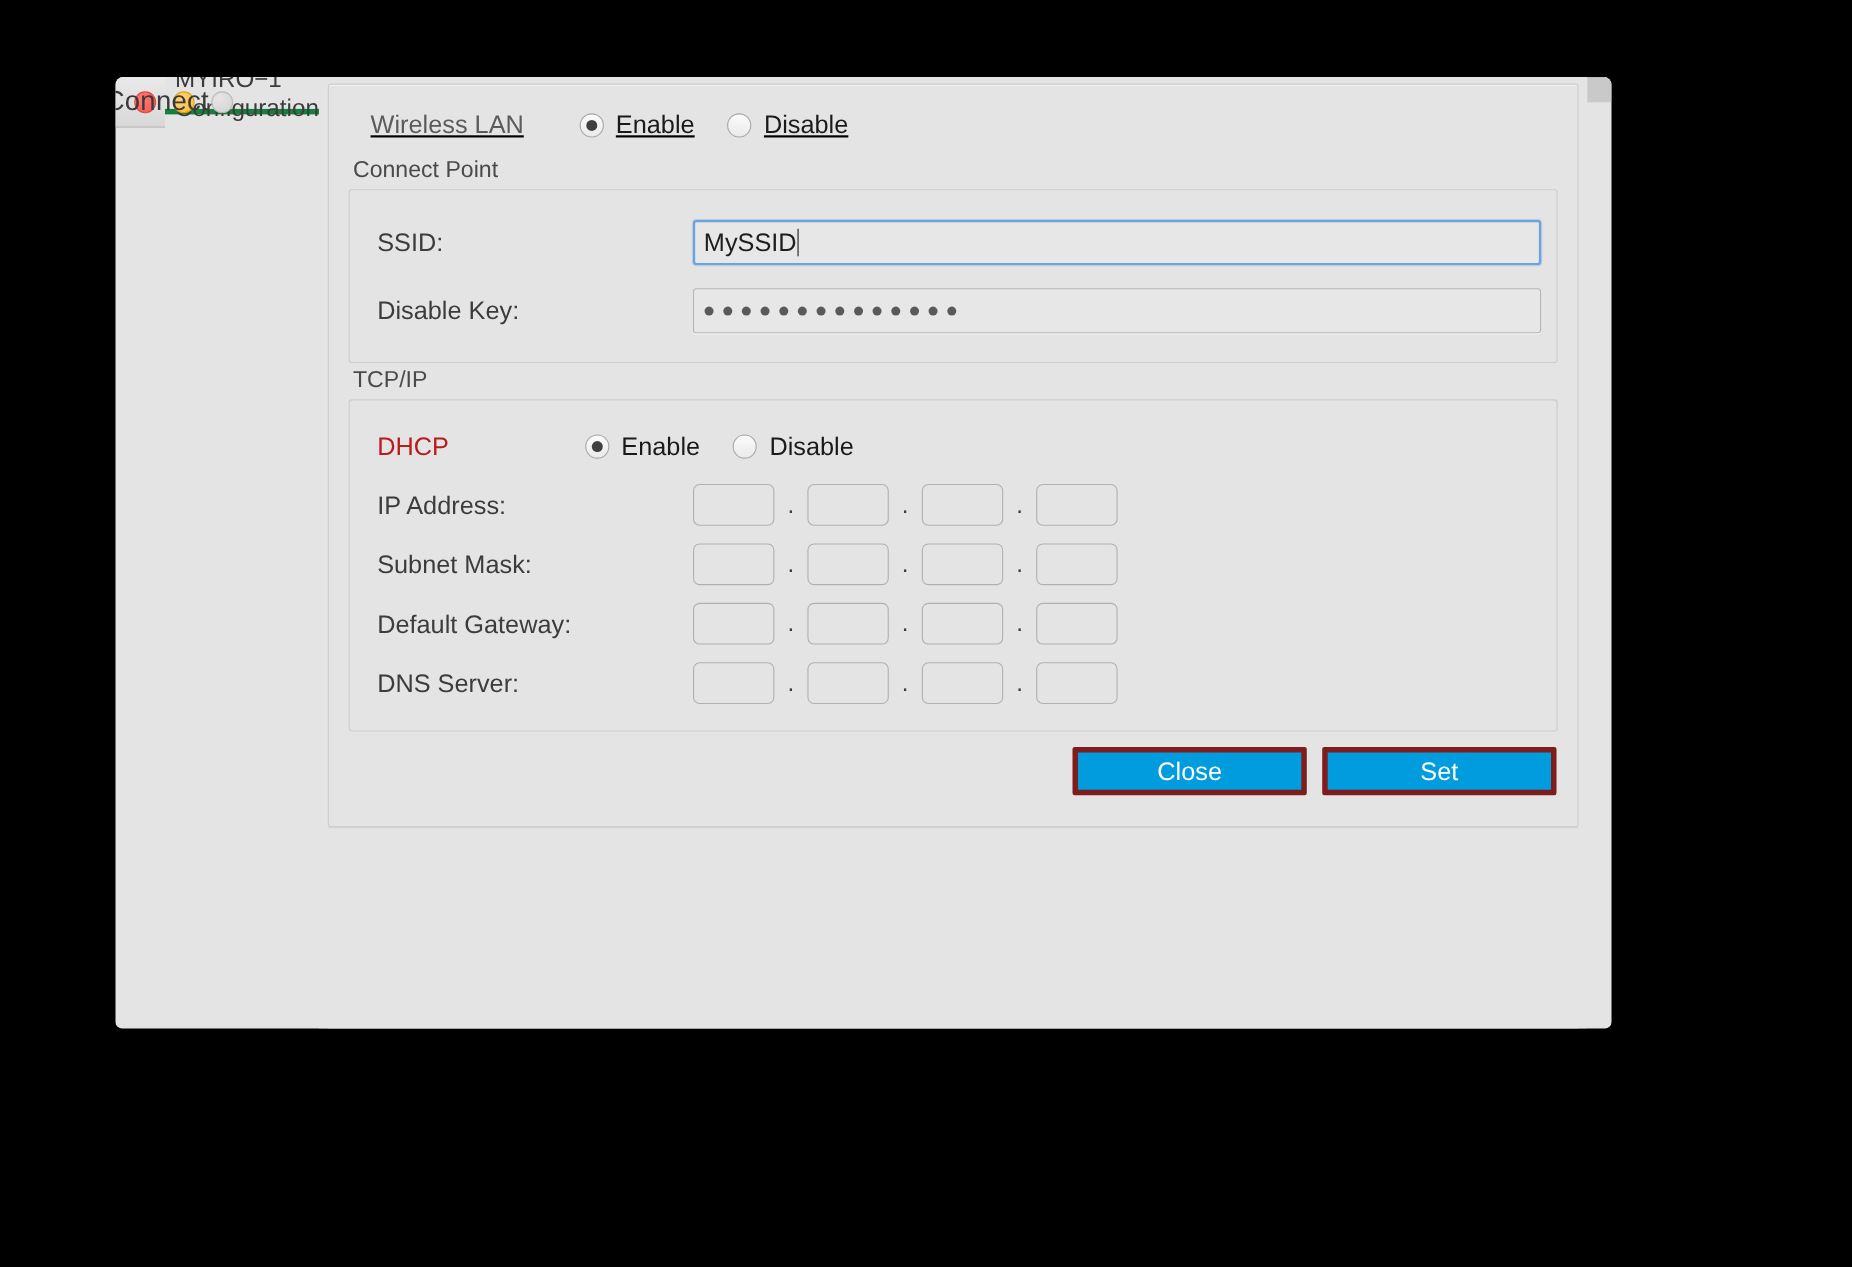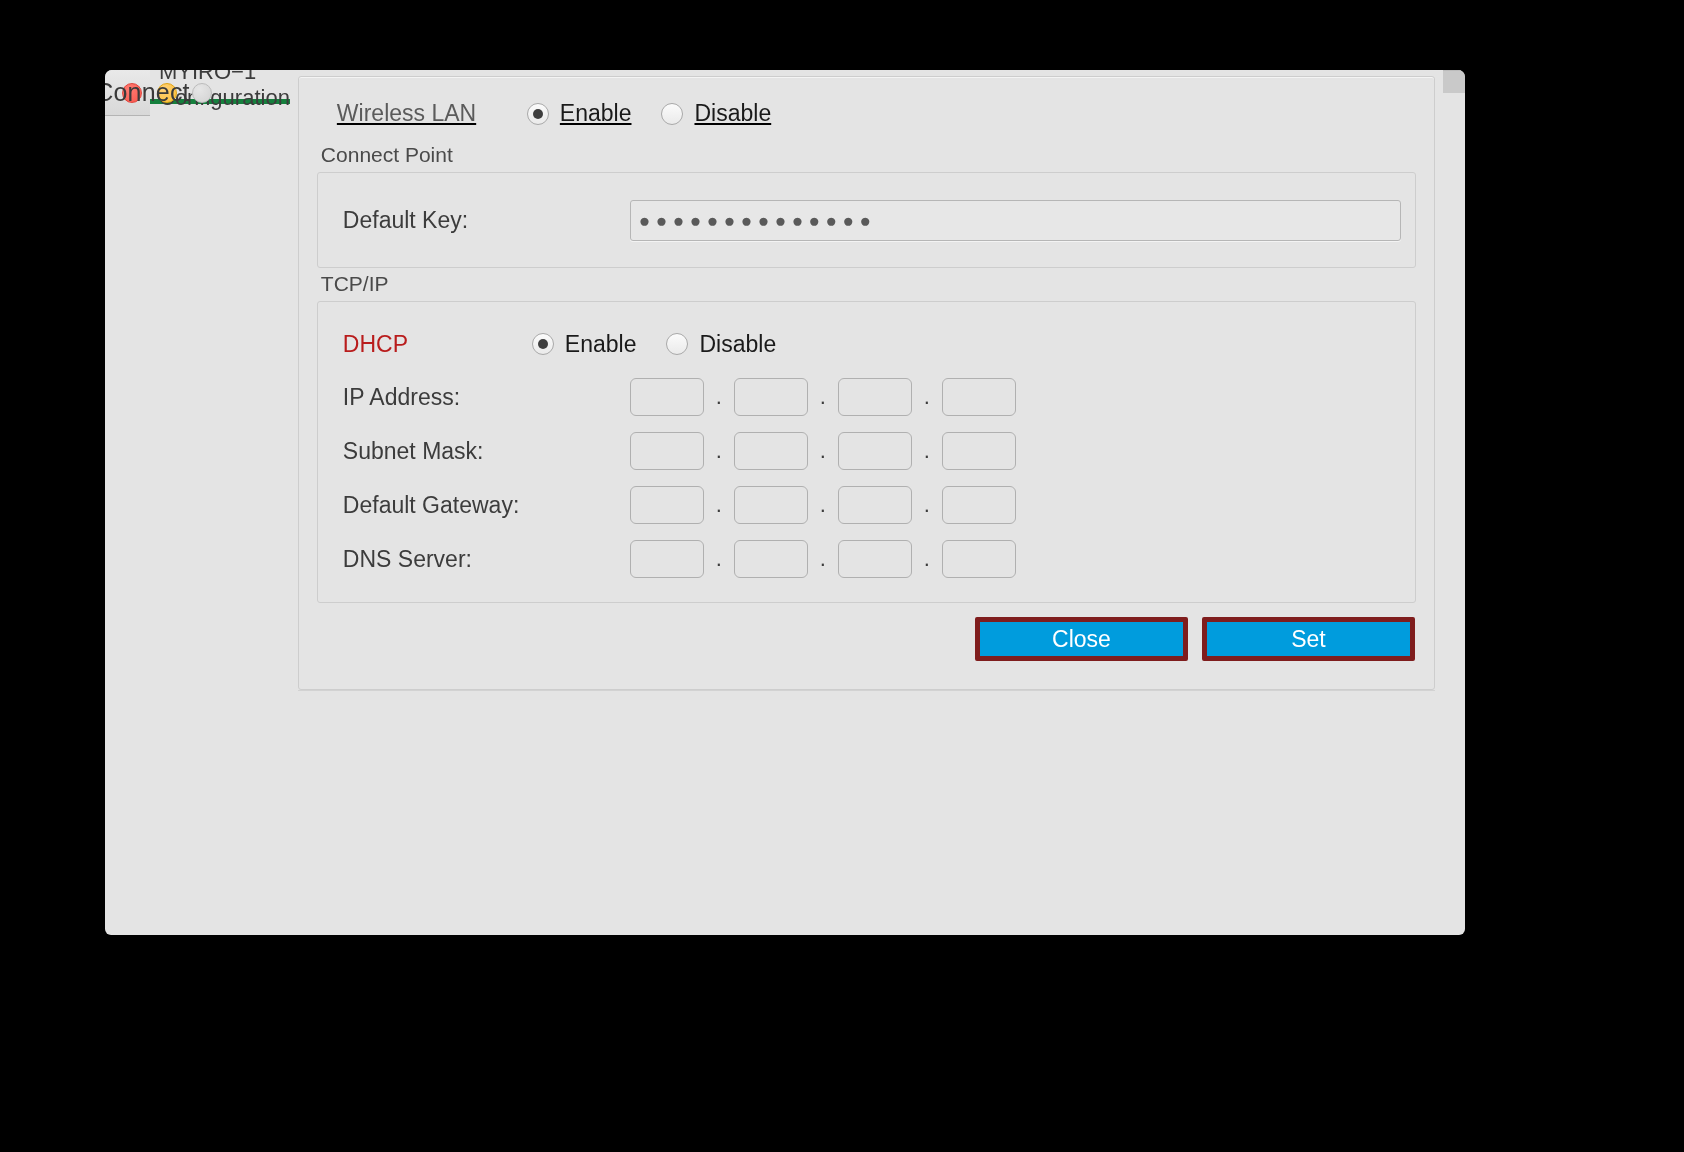--- a/index.html
+++ b/index.html
@@ -177,23 +177,30 @@
             <span class="radio"></span>
             <span class="radio-label">Disable</span>
           </div>
         </div>
       </div>
 
       <div class="group">
         <div class="group-title">Connect Point</div>
         <div class="group-box">
 
-
           <div class="field-row">
-            <div class="field-label">Default Key:</div>
+            <div class="field-label">SSID:</div>
+            <div class="text-input focused">
+              <span class="input-text">MySSID</span>
+                <span class="caret"></span>
+            </div>
+          </div>
+
+          <div class="field-row">
+            <div class="field-label">Disable Key:</div>
             <div class="text-input">
               <span class="dots">●●●●●●●●●●●●●●</span>
             </div>
           </div>
 
         </div>
       </div>
 
       <div class="group">
         <div class="group-title">TCP/IP</div>

